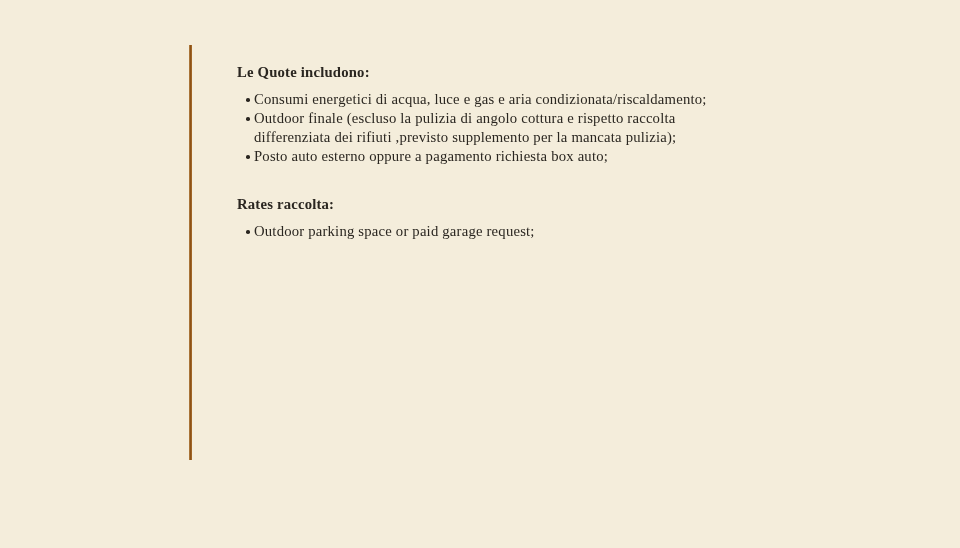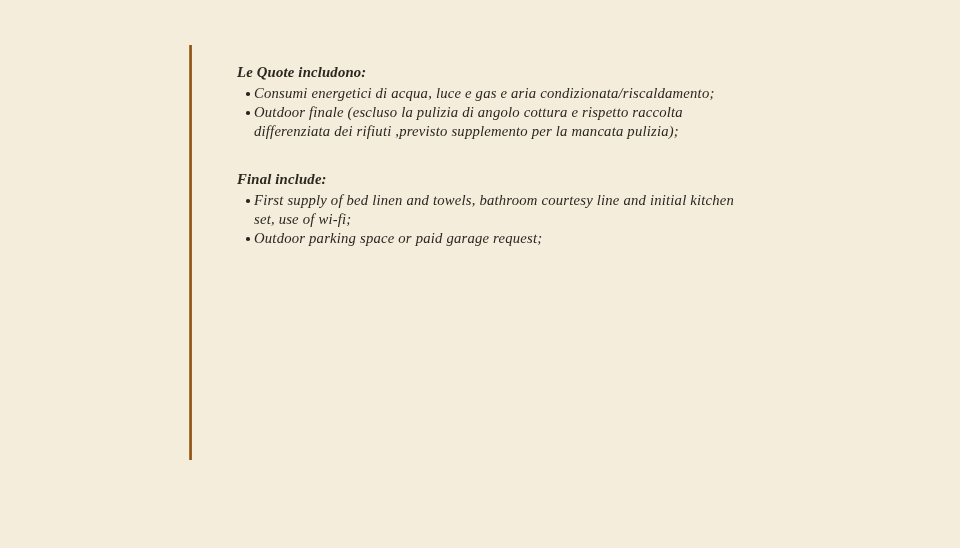--- a/index.html
+++ b/index.html
@@ -15,21 +15,20 @@
     height: 548px;
     overflow: hidden;
     background: var(--background);
     font-family: "Liberation Serif", serif;
     color: var(--text-color);
   }
   .page {
     position: relative;
     width: 960px;
     height: 548px;
-    font-style: italic;
   }
   .accent-line {
     position: absolute;
     left: 189px;
     top: 45px;
     width: 3px;
     height: 415px;
     background: linear-gradient(90deg, #bb8a4c 0%, #8a4f14 45%, #a96f2e 100%);
   }
   .content {
@@ -45,21 +44,21 @@
     margin: 0;
     font-size: 14.7px;
     font-weight: bold;
     line-height: 19px;
   }
   .section + .section .section-heading {
     margin-top: 29px;
   }
   ul.included-list {
     list-style: none;
-    margin: 2px 0 0 0;
+    margin: 8px 0 0 0;
     padding: 0;
   }
   ul.included-list li {
     position: relative;
     padding-left: 17px;
     white-space: pre-line;
     line-height: 19px;
   }
   ul.included-list li::before {
     content: "";
@@ -79,26 +78,25 @@
   <div class="accent-line"></div>
 
   <div class="content">
 
     <section class="section">
       <h2 class="section-heading">Le Quote includono:</h2>
       <ul class="included-list">
         <li>Consumi energetici di acqua, luce e gas e aria condizionata/riscaldamento;</li>
         <li>Outdoor finale (escluso la pulizia di angolo cottura e rispetto raccolta
 differenziata dei rifiuti ,previsto supplemento per la mancata pulizia);</li>
+        <li>Posto auto esterno oppure a pagamento richiesta box auto;</li>
       </ul>
     </section>
 
     <section class="section">
-      <h2 class="section-heading">Final include:</h2>
+      <h2 class="section-heading">Rates raccolta:</h2>
       <ul class="included-list">
-        <li>First supply of bed linen and towels, bathroom courtesy line and initial kitchen
-set, use of wi-fi;</li>
         <li>Outdoor parking space or paid garage request;</li>
       </ul>
     </section>
 
   </div>
 </div>
 
 </body></html>

